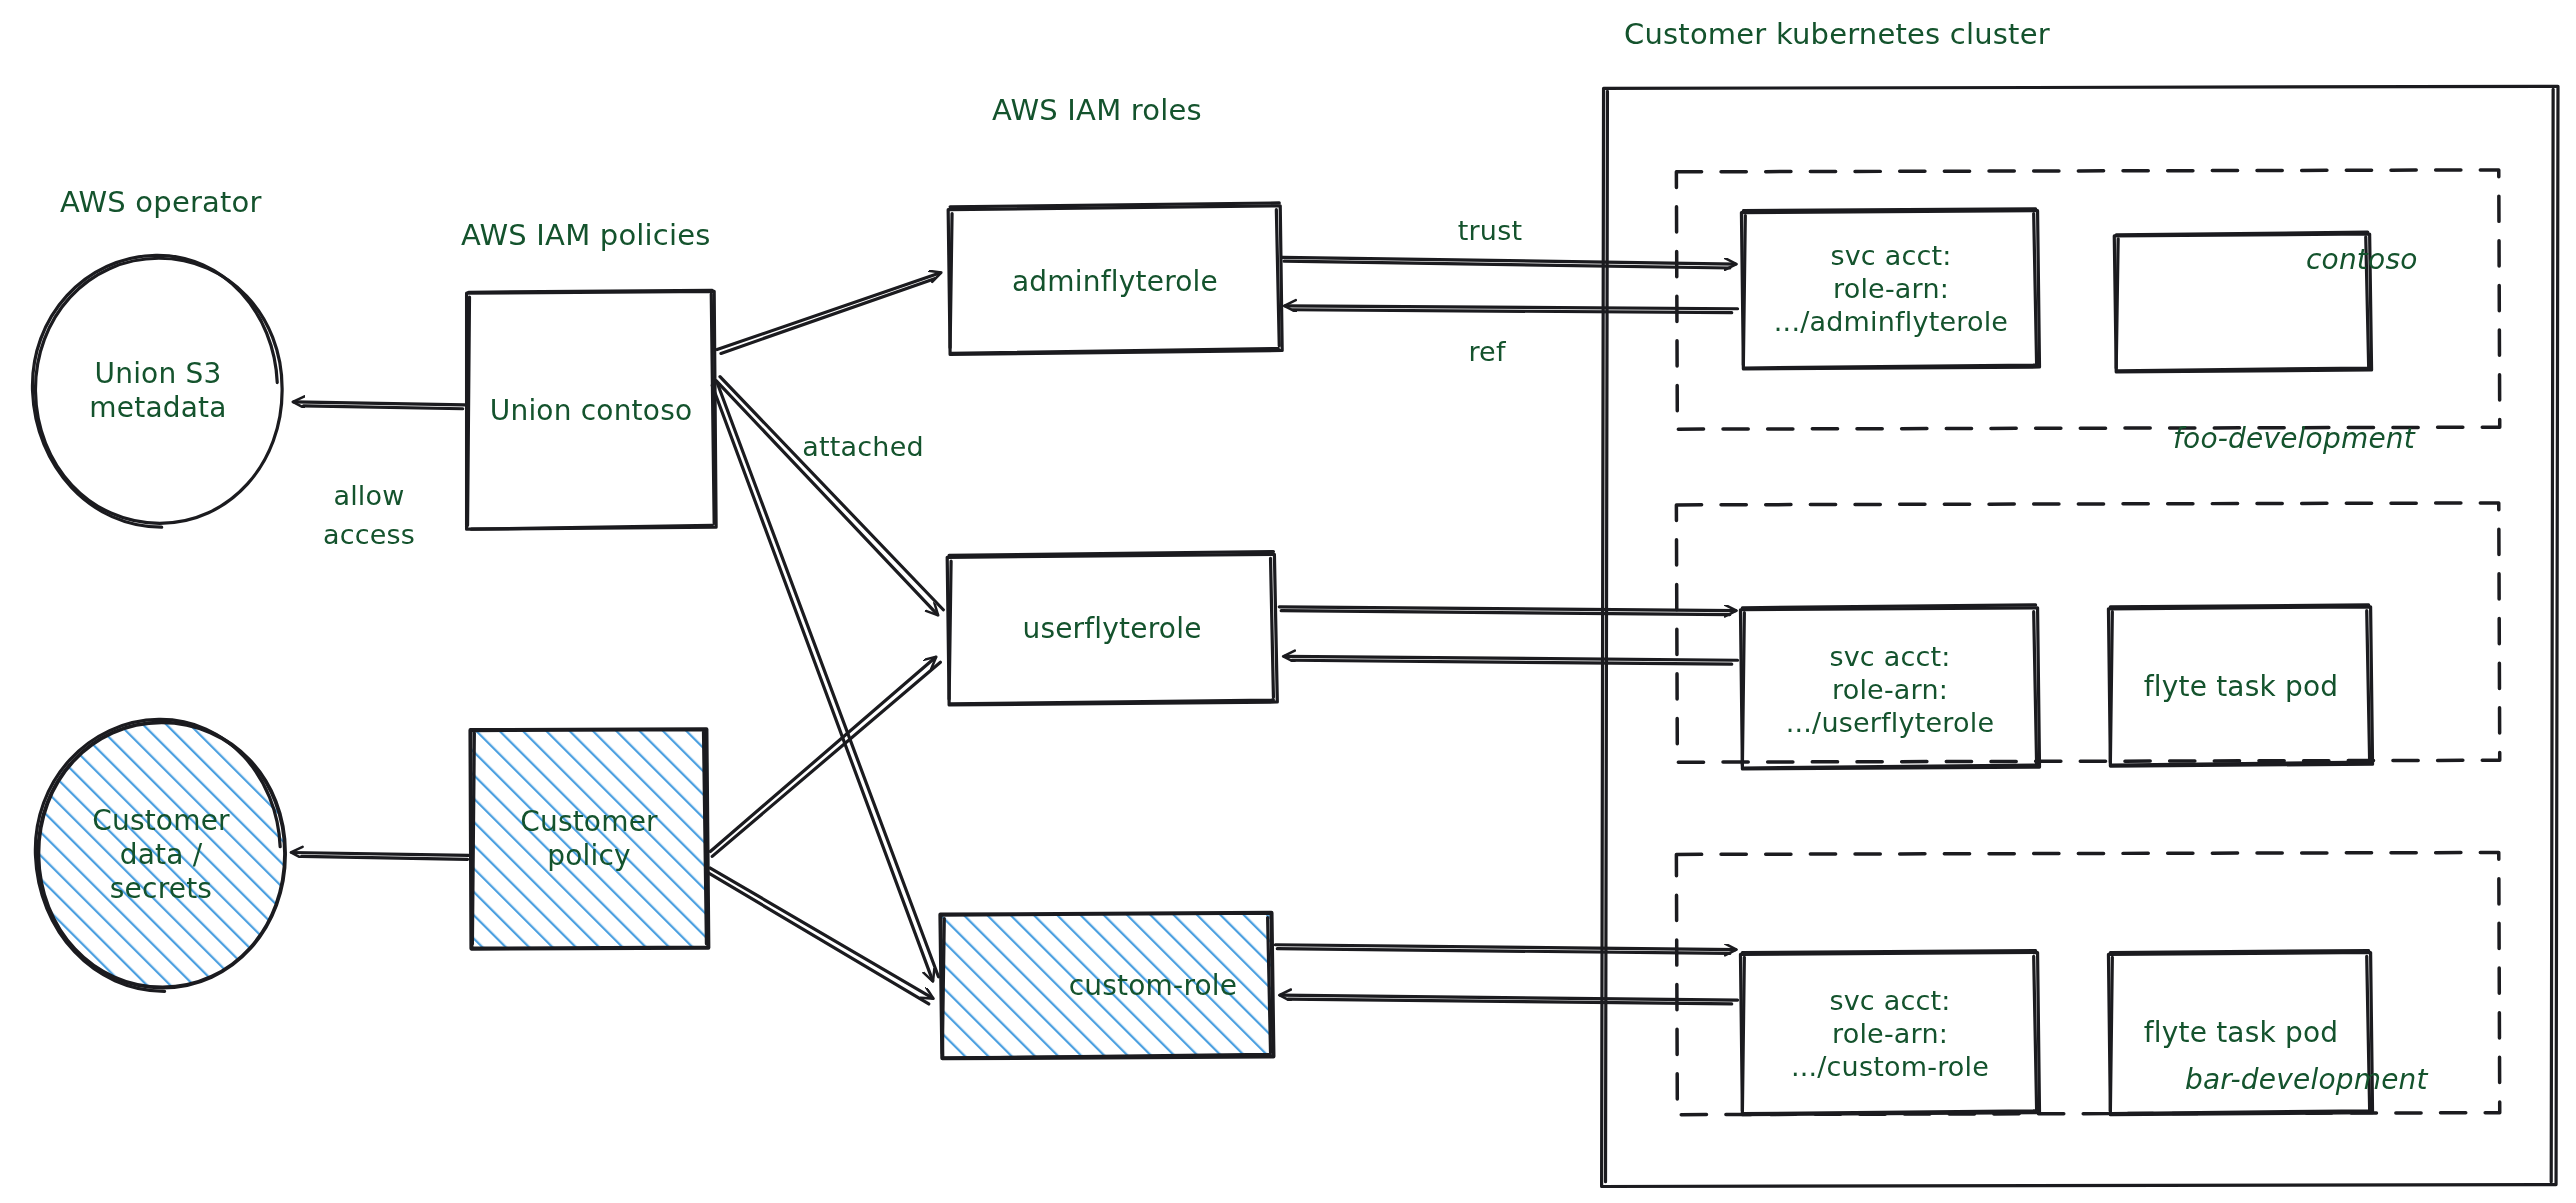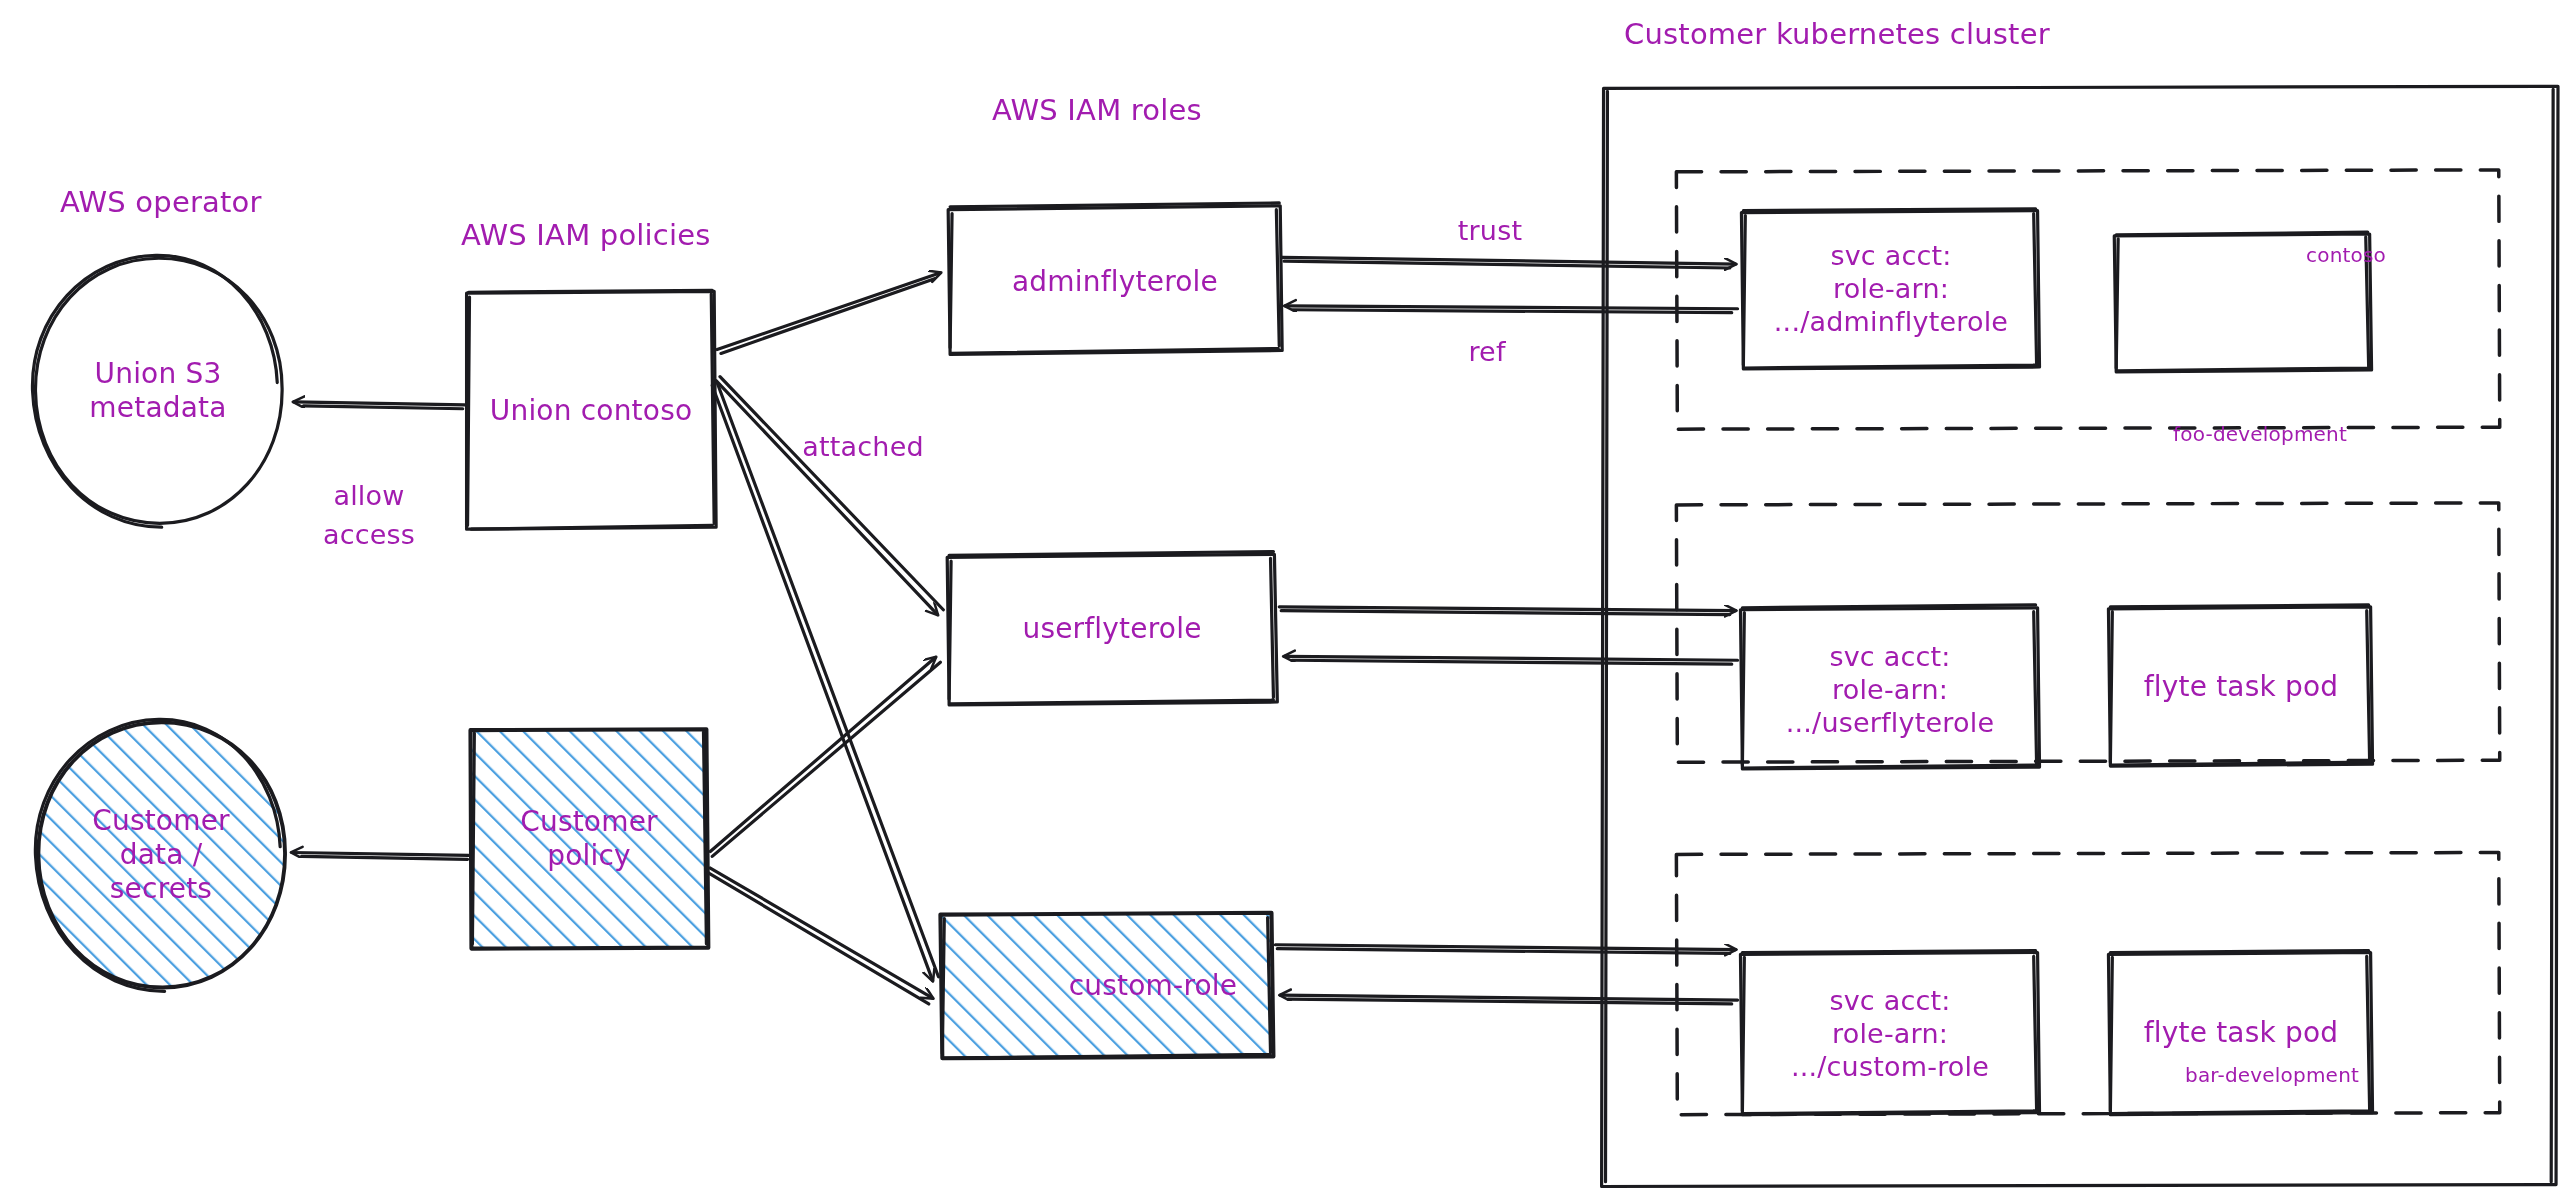--- a/index.html
+++ b/index.html
@@ -21,21 +21,21 @@
   #sketch {
     position: absolute;
     left: 0;
     top: 0;
     width: 2576px;
     height: 1203px;
   }
   .lbl {
     position: absolute;
     font-family: "DejaVu Sans", sans-serif;
-    color: #a21caf;
+    color: #14532d;
     white-space: pre;
     line-height: 1.22;
     letter-spacing: 0.2px;
     pointer-events: none;
   }
   .lbl.ctr {
     text-align: center;
     transform: translate(-50%, -50%);
   }
   .lbl.lft {
@@ -47,21 +47,22 @@
   .nodetext {
     font-size: 28px;
   }
   .nodetext.small {
     font-size: 27px;
   }
   .edgelabel {
     font-size: 27px;
   }
   .nstag {
-    font-size: 20px;
+    font-size: 28px;
+    font-style: italic;
   }
 </style>
 </head>
 <body>
 
 <div id="canvas">
 
   <svg id="sketch" viewBox="0 0 2652 1239">
     <defs>
       <pattern id="hatchBlue" width="17" height="17" patternTransform="rotate(-45)" patternUnits="userSpaceOnUse">

